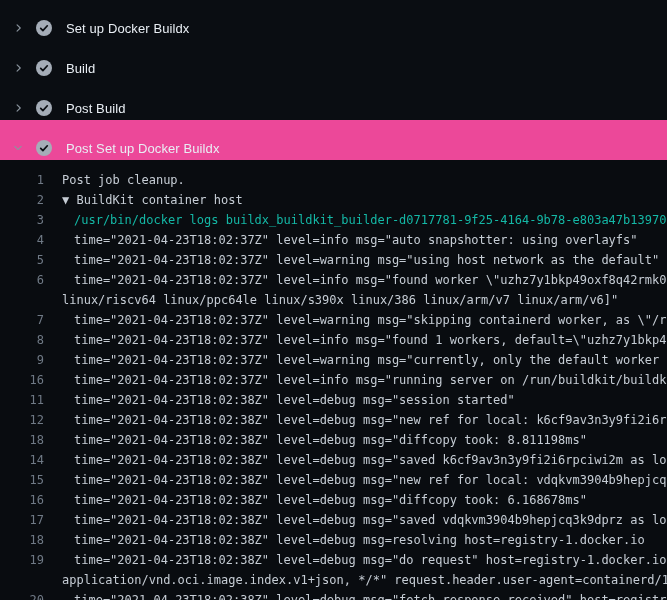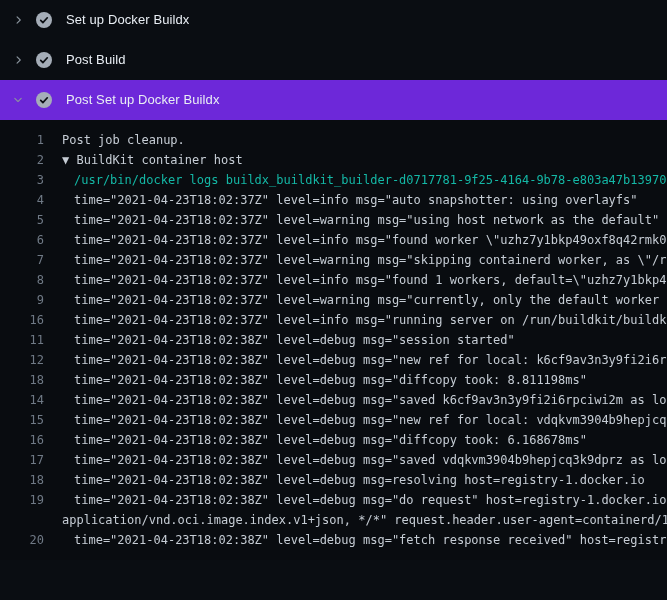--- a/index.html
+++ b/index.html
@@ -4,24 +4,24 @@
 <style>
   * { box-sizing: border-box; }
   html, body { margin: 0; padding: 0; }
   body {
     width: 667px; height: 600px; overflow: hidden;
     background: #0a0d12;
     font-family: "Liberation Sans", sans-serif;
   }
   .steps { background: #0a0d12; }
   .section-row {
-    height: 40px; display: flex; align-items: flex-start;
-    padding: 12px 12px; cursor: pointer;
-  }
-  .section-row.expanded { background: #6d28d9; }
+    height: 40px; display: flex; align-items: flex-end;
+    padding: 4px 12px; cursor: pointer;
+  }
+  .section-row.expanded { background: #ec4899; }
   .chev { width: 14px; height: 16px; display: inline-flex; align-items: center; flex: none; }
   .section-row .chev-down { display: none; }
   .section-row.expanded .chev-down { display: inline-flex; }
   .check { width: 16px; height: 16px; margin-left: 10px; flex: none; display: inline-flex; }
   .section-label {
     margin-left: 14px; color: #e9eef4; font-size: 13px; font-weight: 400;
     letter-spacing: 0.1px;
   }
   .log {
     background: #090c10; padding-top: 10px;
@@ -65,20 +65,35 @@
             <path d="M6.22 3.22a.75.75 0 0 1 1.06 0l4.25 4.25a.75.75 0 0 1 0 1.06l-4.25 4.25a.75.75 0 0 1-1.06-1.06L9.94 8 6.22 4.28a.75.75 0 0 1 0-1.06Z"></path>
           </svg>
         </span>
 
     <span class="check">
           <svg width="16" height="16" viewBox="0 0 16 16">
             <circle cx="8" cy="8" r="8" fill="#a5adb8"></circle>
             <path d="M4.7 8.4l2.2 2.2 4.4-4.8" stroke="#0b0e13" stroke-width="1.7" fill="none" stroke-linecap="round" stroke-linejoin="round"></path>
           </svg>
         </span>
+    <span class="section-label">Build</span>
+  </div>
+      <div class="section-row">
+    <span class="chev chev-right">
+          <svg width="12" height="12" viewBox="0 0 16 16" fill="#8b949e">
+            <path d="M6.22 3.22a.75.75 0 0 1 1.06 0l4.25 4.25a.75.75 0 0 1 0 1.06l-4.25 4.25a.75.75 0 0 1-1.06-1.06L9.94 8 6.22 4.28a.75.75 0 0 1 0-1.06Z"></path>
+          </svg>
+        </span>
+
+    <span class="check">
+          <svg width="16" height="16" viewBox="0 0 16 16">
+            <circle cx="8" cy="8" r="8" fill="#a5adb8"></circle>
+            <path d="M4.7 8.4l2.2 2.2 4.4-4.8" stroke="#0b0e13" stroke-width="1.7" fill="none" stroke-linecap="round" stroke-linejoin="round"></path>
+          </svg>
+        </span>
     <span class="section-label">Post Build</span>
   </div>
       <div class="section-row expanded">
 
     <span class="chev chev-down">
           <svg width="12" height="12" viewBox="0 0 16 16" fill="#8b949e">
             <path d="M12.78 5.22a.75.75 0 0 1 0 1.06l-4.25 4.25a.75.75 0 0 1-1.06 0L3.22 6.28a.75.75 0 0 1 1.06-1.06L8 8.94l3.72-3.72a.75.75 0 0 1 1.06 0Z"></path>
           </svg>
         </span>
     <span class="check">
@@ -108,20 +123,24 @@
     <span class="lt">time="2021-04-23T18:02:37Z" level=info msg="auto snapshotter: using overlayfs"</span>
   </div>
       <div class="log-line indent-1">
     <span class="ln">5</span>
     <span class="lt">time="2021-04-23T18:02:37Z" level=warning msg="using host network as the default"</span>
   </div>
       <div class="log-line indent-1">
     <span class="ln">6</span>
     <span class="lt">time="2021-04-23T18:02:37Z" level=info msg="found worker \"uzhz7y1bkp49oxf8q42rmk0xj</span>
   </div>
+      <div class="log-line indent-0">
+    <span class="ln"></span>
+    <span class="lt">linux/riscv64 linux/ppc64le linux/s390x linux/386 linux/arm/v7 linux/arm/v6]"</span>
+  </div>
       <div class="log-line indent-1">
     <span class="ln">7</span>
     <span class="lt">time="2021-04-23T18:02:37Z" level=warning msg="skipping containerd worker, as \"/run</span>
   </div>
       <div class="log-line indent-1">
     <span class="ln">8</span>
     <span class="lt">time="2021-04-23T18:02:37Z" level=info msg="found 1 workers, default=\"uzhz7y1bkp49o</span>
   </div>
       <div class="log-line indent-1">
     <span class="ln">9</span>

